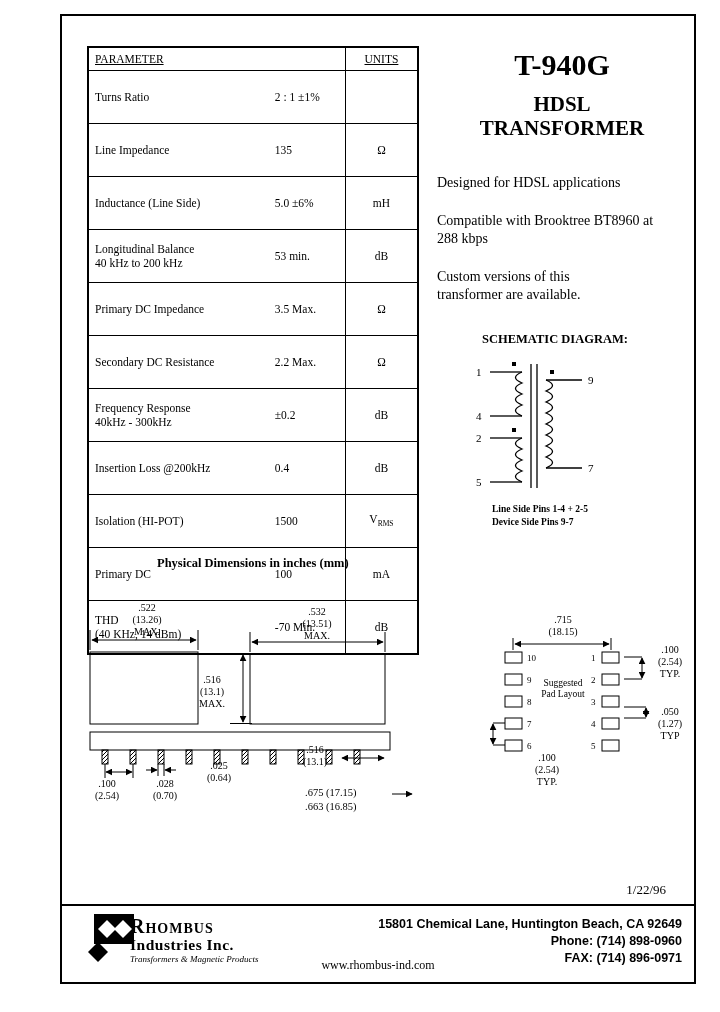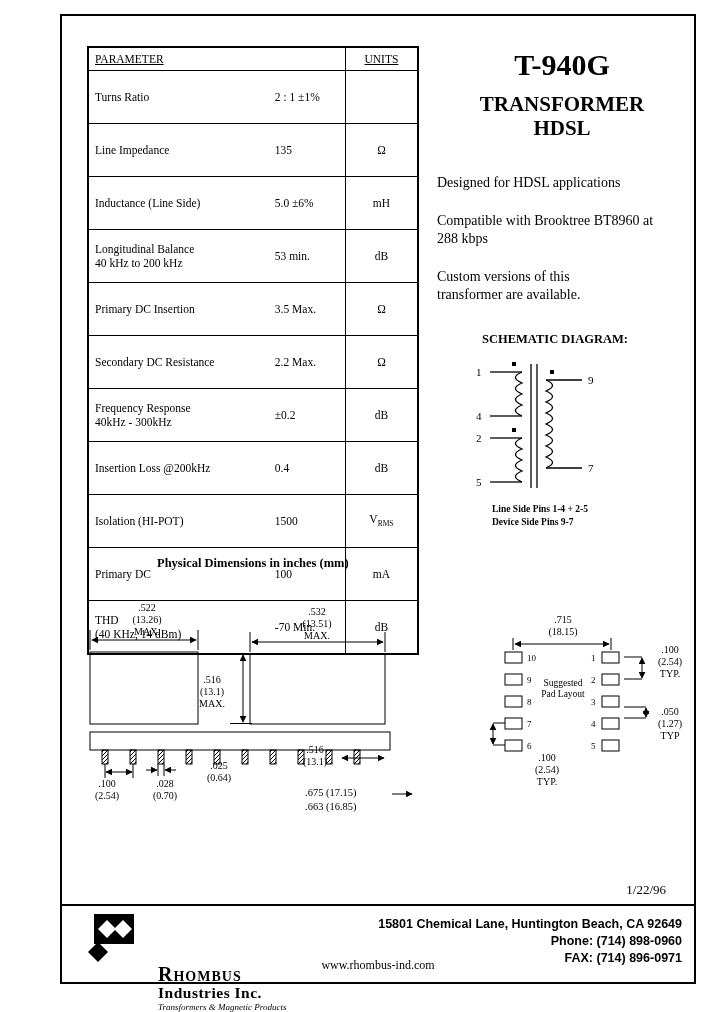--- a/index.html
+++ b/index.html
@@ -40,21 +40,21 @@
   .dims { position:absolute; left:18px; top:578px; width:614px; height:246px; }
   .dims svg { position:absolute; left:0; top:0; }
   .dim-label { position:absolute; font-size:10px; line-height:1.18; text-align:center; white-space:pre-line; }
   .dim-label.nowrap { white-space:nowrap; text-align:left; font-size:10.5px; }
   .pad-layout-label { font-size:9.5px; }
 
   
   .footer-divider { position:absolute; left:0; top:888px; width:100%; border-top:2px solid #000; }
   .date { position:absolute; right:28px; top:866px; font-size:13px; }
   .logo { position:absolute; left:24px; top:898px; }
-  .company { position:absolute; left:96px; top:900px; line-height:1.05;margin-top:48px; }
+  .company { position:absolute; left:68px; top:900px; line-height:1.05; }
   .company-name { font-variant:small-caps; font-weight:bold; font-size:20px; letter-spacing:1px; }
   .company-name2 { font-weight:bold; font-size:15.5px; letter-spacing:.5px; }
   .tagline { font-size:9px; margin-top:2px; font-style:italic; }
   .address { position:absolute; right:12px; top:900px; text-align:right; font-family:"Liberation Sans", sans-serif; font-weight:bold; font-size:12.5px; line-height:1.35; }
   .website { position:absolute; left:0; top:942px; width:100%; text-align:center; font-size:12px; }
 
   svg text { font-family:"Liberation Serif", serif; }
 </style>
 </head>
 <body>
@@ -90,21 +90,21 @@
             <td class="c-value">5.0 ±6%</td>
             <td class="c-units">mH</td>
           </tr>
           <tr>
             <td class="c-param">Longitudinal Balance
 40 kHz to 200 kHz</td>
             <td class="c-value">53 min.</td>
             <td class="c-units">dB</td>
           </tr>
           <tr>
-            <td class="c-param">Primary DC Insertion</td>
+            <td class="c-param">Primary DC Impedance</td>
             <td class="c-value">3.5 Max.</td>
             <td class="c-units">Ω</td>
           </tr>
           <tr>
             <td class="c-param">Secondary DC Resistance</td>
             <td class="c-value">2.2 Max.</td>
             <td class="c-units">Ω</td>
           </tr>
           <tr>
             <td class="c-param">Frequency Response
@@ -131,22 +131,22 @@
             <td class="c-param">THD
 (40 KHz, 14 dBm)</td>
             <td class="c-value">-70 Min.</td>
             <td class="c-units">dB</td>
           </tr>
         </tbody>
     </table>
 
     <div class="titleblock">
       <div class="part-no">T-940G</div>
+      <div class="prod">HDSL</div>
       <div class="prod">TRANSFORMER</div>
-      <div class="prod">HDSL</div>
     </div>
 
     <div class="desc p1">Designed for HDSL applications</div>
     <div class="desc p2">Compatible with Brooktree BT8960 at 288 kbps</div>
     <div class="desc p3">Custom versions of this transformer are available.</div>
 
     <div class="schem-heading">SCHEMATIC DIAGRAM:</div>
     <svg class="schematic-svg" width="160" height="150" viewBox="0 0 160 150">
       <g stroke="#000" stroke-width="1.3" fill="none">
         <line x1="20" y1="22" x2="52" y2="22"></line>

